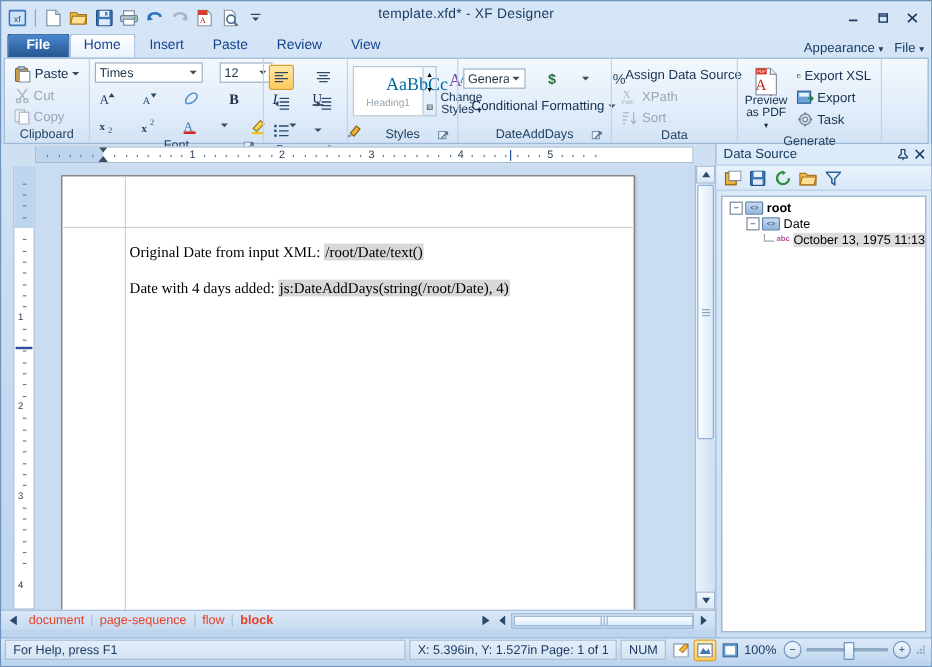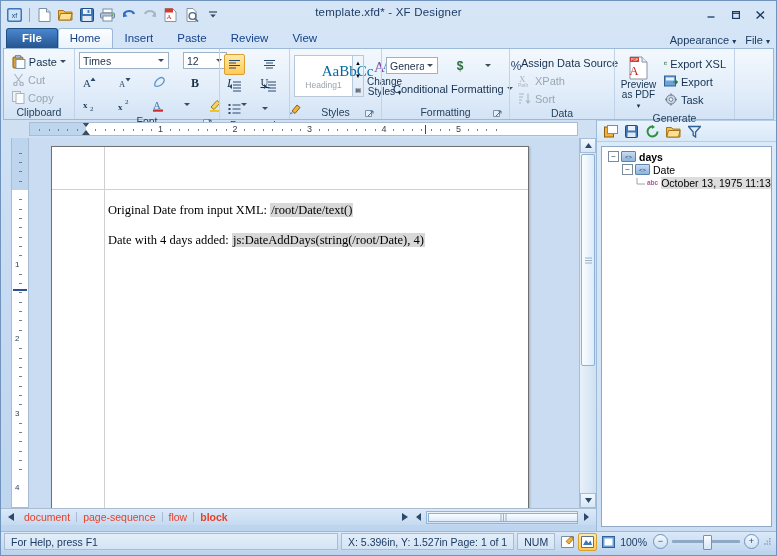--- a/index.html
+++ b/index.html
@@ -600,21 +600,21 @@
             <rect x="1.5" y="1.5" width="5" height="4" fill="#8fb6dd"></rect>
             <rect x="7" y="1.5" width="5.5" height="4" fill="#f0b23a"></rect>
             <rect x="1.5" y="6.5" width="5" height="4.5" fill="#cf6a5a"></rect>
             <rect x="7" y="6.5" width="5.5" height="4.5" fill="#9ac47f"></rect>
           </svg>
           <span>Conditional Formatting</span>
           <span class="caret"></span>
         </div>
       </div>
       <div class="grp-label">
-        <span>Formatting</span>
+        <span>DateAddDays</span>
         <span class="dlg-ico">
           <svg width="9" height="9" viewBox="0 0 9 9">
               <path d="M0.5 0.5h6v6h-6z" fill="#e7f0fa" stroke="#7d93ab"></path>
               <path d="M3 6 L8 1 M8 1 H5.3 M8 1 V3.6" stroke="#4c6a8a" stroke-width="1"></path>
             </svg>
         </span>
       </div>
     </div>
 
     <div class="grp datagrp">
@@ -868,20 +868,34 @@
           <div class="hs-arrow">
             <svg width="6" height="8" viewBox="0 0 6 8">
                 <path d="M1 0 L6 4 L1 8Z" fill="#2b4a6b"></path>
               </svg>
           </div>
         </div>
       </div>
     </div>
 
     <div class="rpanel">
+      <div class="rp-head">
+        <span class="t">Data Source</span>
+        <span class="b">
+          <svg width="9" height="10" viewBox="0 0 9 10">
+              <path d="M3 0.5h3v4l2 2v1H1v-1l2-2z" fill="none" stroke="#173a61" stroke-width="1"></path>
+              <path d="M4.5 7.5v2" stroke="#173a61" stroke-width="1"></path>
+            </svg>
+        </span>
+        <span class="b">
+          <svg width="9" height="9" viewBox="0 0 9 9">
+              <path d="M1 1 L8 8 M8 1 L1 8" stroke="#173a61" stroke-width="1.3"></path>
+            </svg>
+        </span>
+      </div>
 
       <div class="rp-tools">
         <div class="ti">
           <svg width="14" height="13" viewBox="0 0 14 13">
             <rect x="0.5" y="2" width="9" height="10" fill="#f0b23a" stroke="#8a6016"></rect>
             <rect x="3.5" y="0.5" width="10" height="8" fill="#fff" stroke="#7a8ea3"></rect>
           </svg>
         </div>
         <div class="ti">
           <svg width="13" height="13" viewBox="0 0 13 13">
@@ -907,21 +921,21 @@
             <path d="M0.5 1.5h12 L7.6 7v5 L5.2 10.3V7Z" fill="none" stroke="#2f6198" stroke-width="1.3"></path>
           </svg>
         </div>
       </div>
 
       <div class="rp-tree">
 
         <div class="tnode" style="padding-left:6px;margin-top:3px;">
           <span class="texp">−</span>
           <span class="telem">&lt;&gt;</span>
-          <span style="font-weight:bold">days</span>
+          <span style="font-weight:bold">root</span>
         </div>
 
         <div class="tnode" style="padding-left:20px;position:relative;">
           <span class="texp">−</span>
           <span class="telem">&lt;&gt;</span>
           <span>Date</span>
         </div>
 
         <div class="tnode" style="padding-left:34px;">
           <span class="tline">

